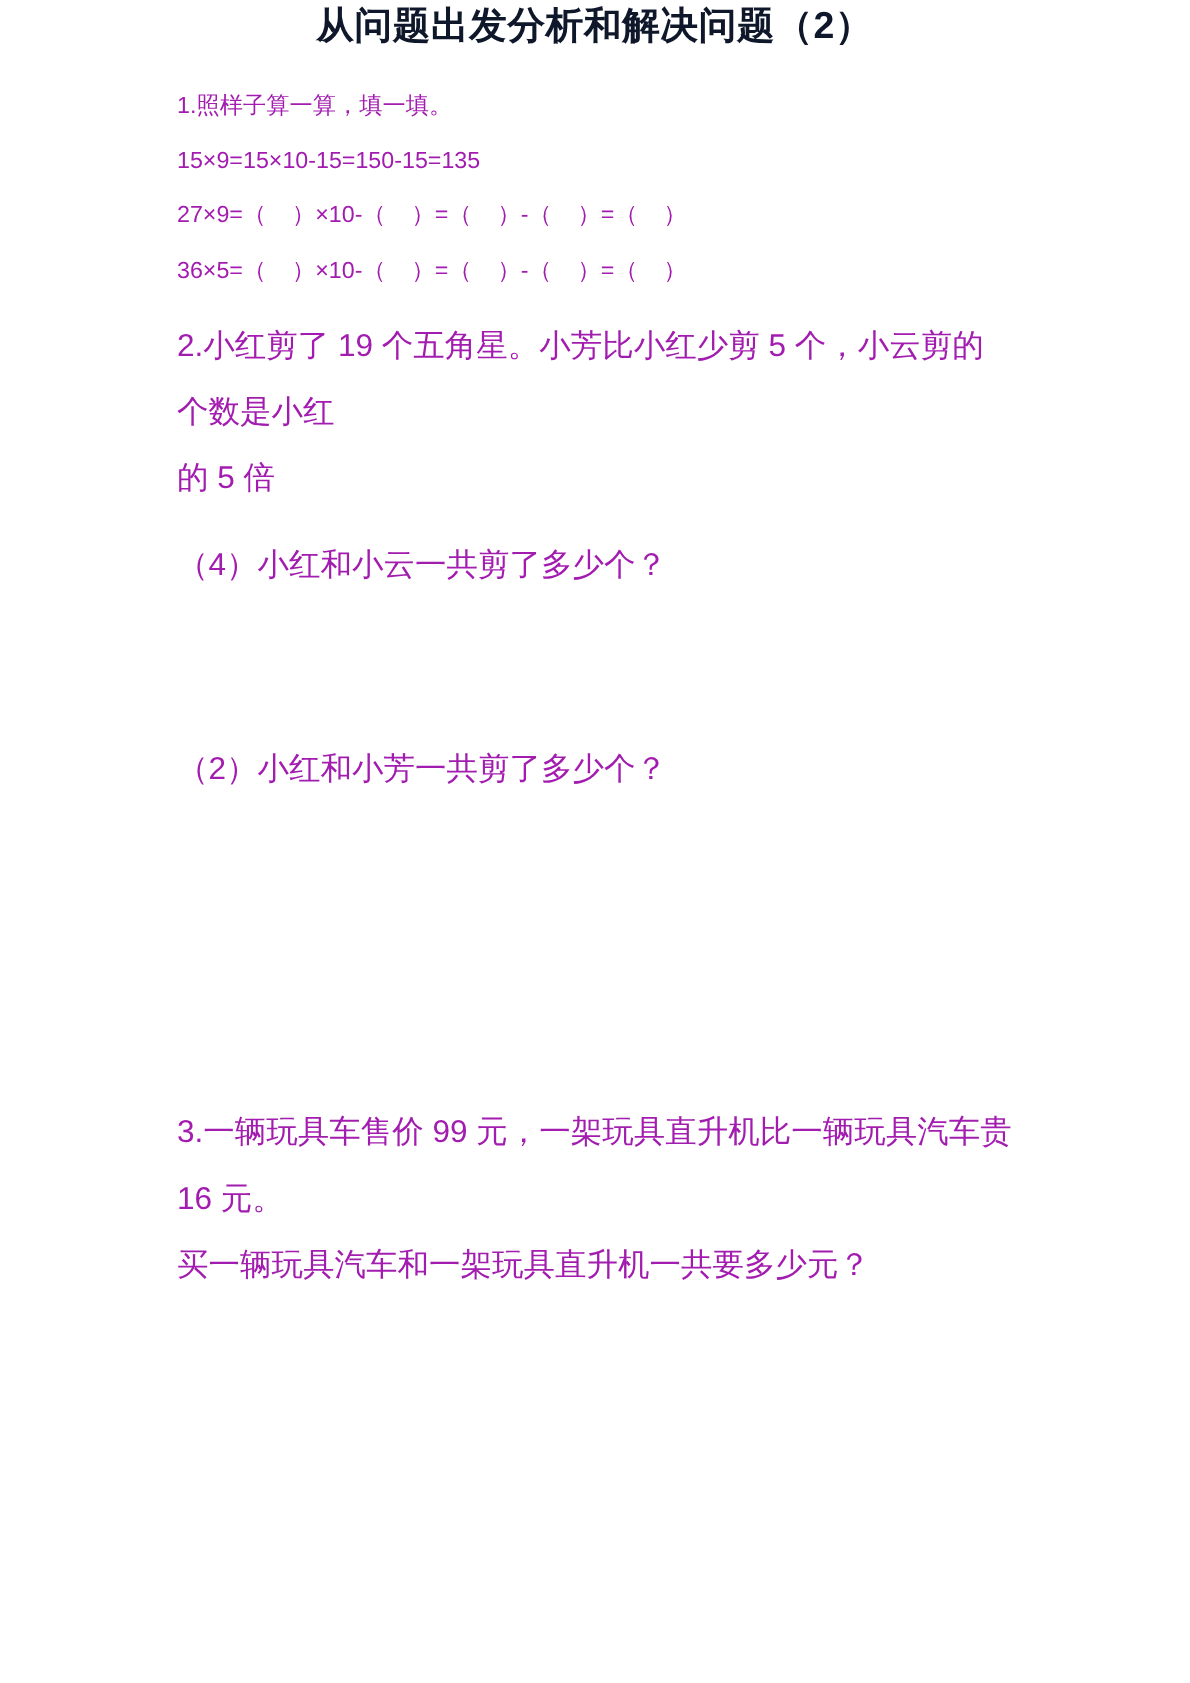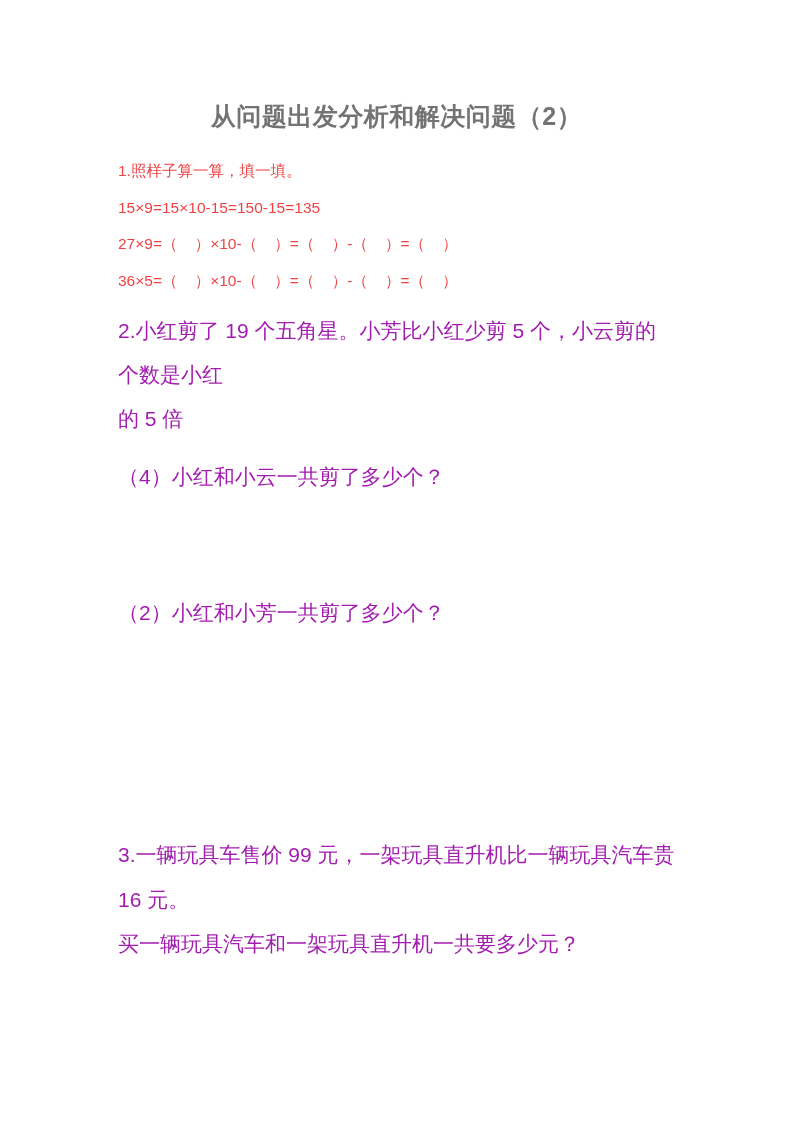--- a/index.html
+++ b/index.html
@@ -21,31 +21,30 @@
     box-sizing: border-box;
     padding: 0;
     position: relative;
   }
   .doc-title {
     text-align: center;
     font-size: 25px;
     font-weight: bold;
     letter-spacing: 0.5px;
     margin: 0;
-    padding-top: 100px;
-    color: #737373;
+    color: #0f172a;
   }
   .content {
     padding: 0 118px 0 118px;
     margin-top: 30px;
   }
   .line {
     font-size: 15.5px;
     line-height: 1.0;
-    color: #ef4444;
+    color: #a21caf;
     margin: 0 0 21px 0;
     white-space: pre-wrap;
   }
   .gap-sm { height: 14px; }
   .gap-md { height: 80px; }
   .q-block { margin-bottom: 0; }
   .answer-space { height: 92px; }
   .answer-space-2 { height: 118px; }
   .para {
     font-size: 21px;

